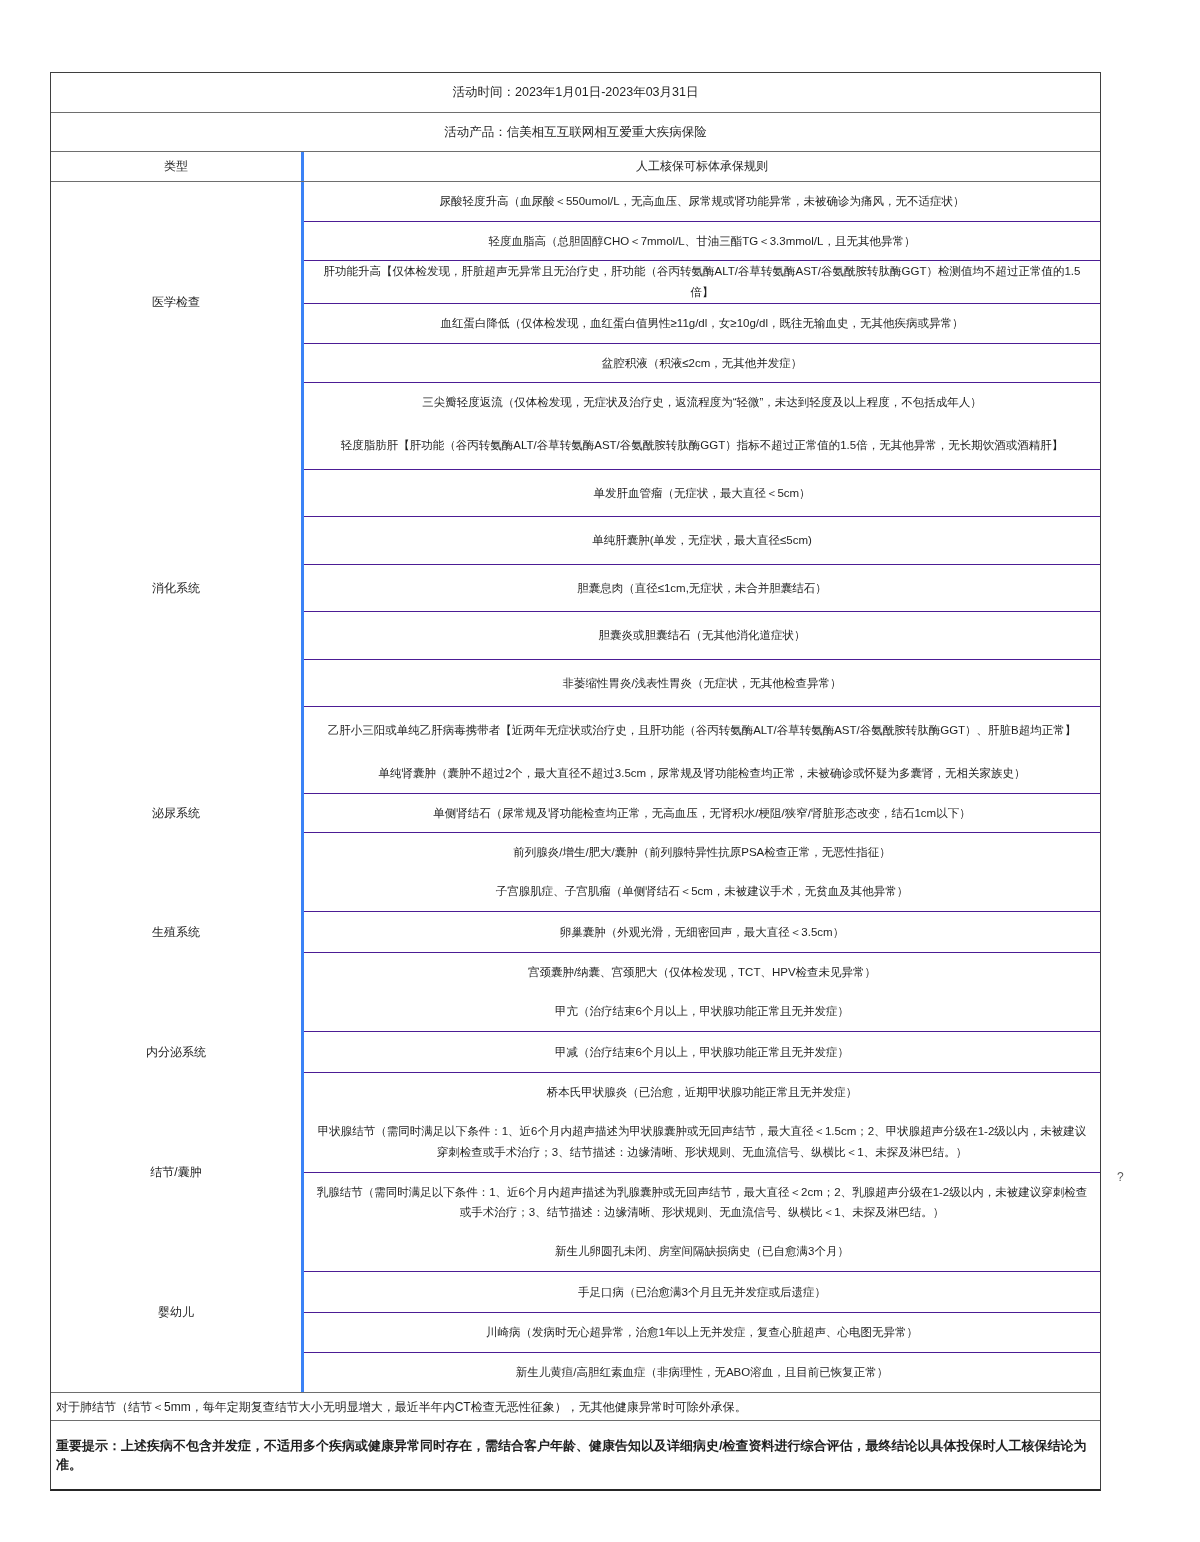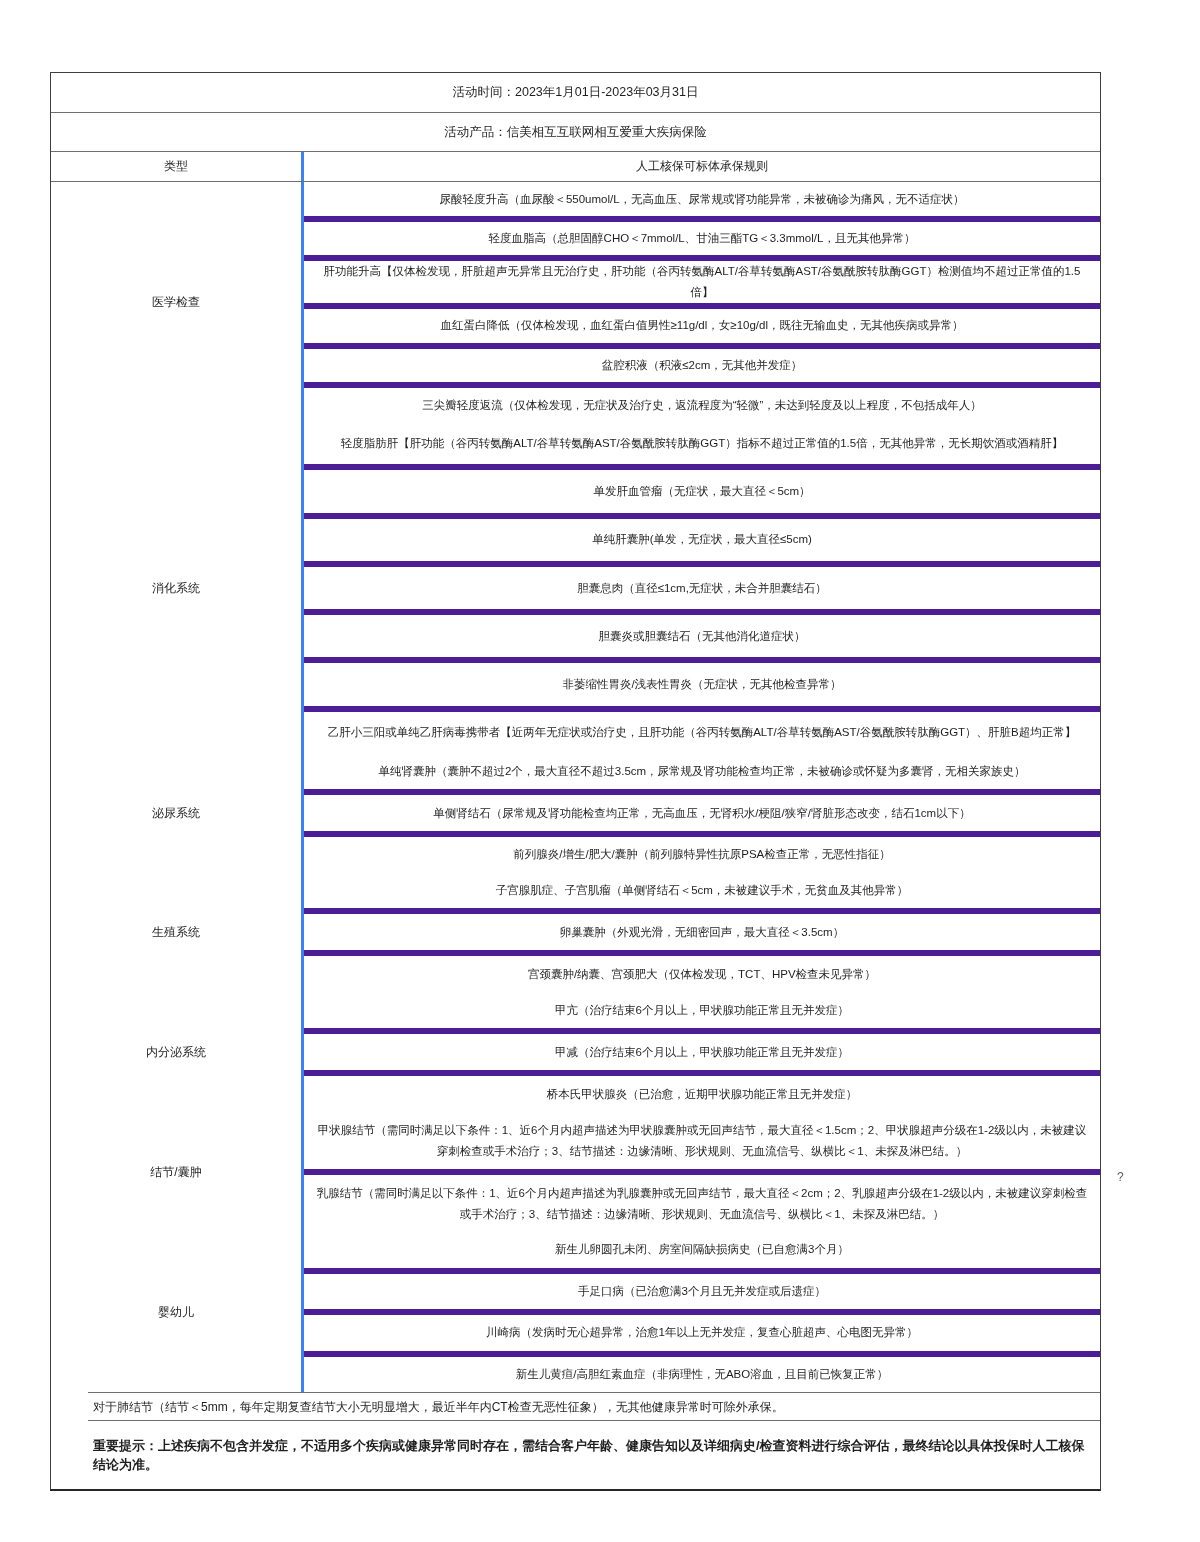--- a/index.html
+++ b/index.html
@@ -28,24 +28,24 @@
   .rules-hdr-cell{
     flex:1;display:flex;align-items:center;justify-content:center;
     text-align:center;font-size:12px;
   }
   .section{display:flex;align-items:stretch;}
   .rules-col{flex:1;display:flex;flex-direction:column;min-width:0;}
   .rule-row{
     flex:1;display:flex;align-items:center;justify-content:center;
     text-align:center;font-size:11.5px;line-height:1.8;padding:0 10px;
   }
-  .rule-row + .rule-row{border-top:6px solid #4c1d95;}
+  .rule-row + .rule-row{border-top:1px solid #4c1d95;}
   .note-row{
     display:flex;align-items:center;justify-content:flex-start;
-    text-align:left;padding:0 5px;font-size:12px;line-height:1.5;margin-left:37px;
+    text-align:left;padding:0 5px;font-size:12px;line-height:1.5;
   }
   .note-1{height:28px;}
   .note-2{height:69px;font-weight:bold;font-size:13px;}
   .stray-mark{
     position:absolute;left:1117px;top:1170px;font-size:12px;color:#595959;
   }
 </style>
 </head>
 <body>
 

